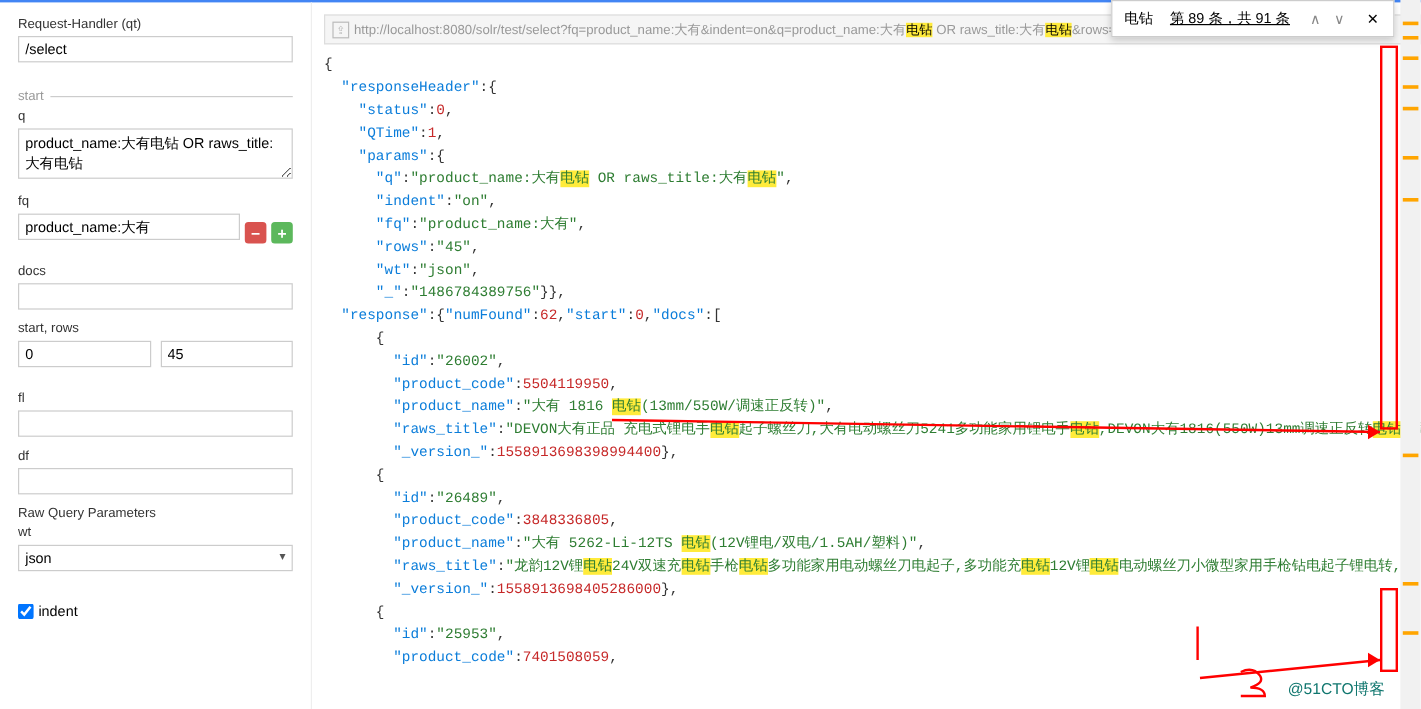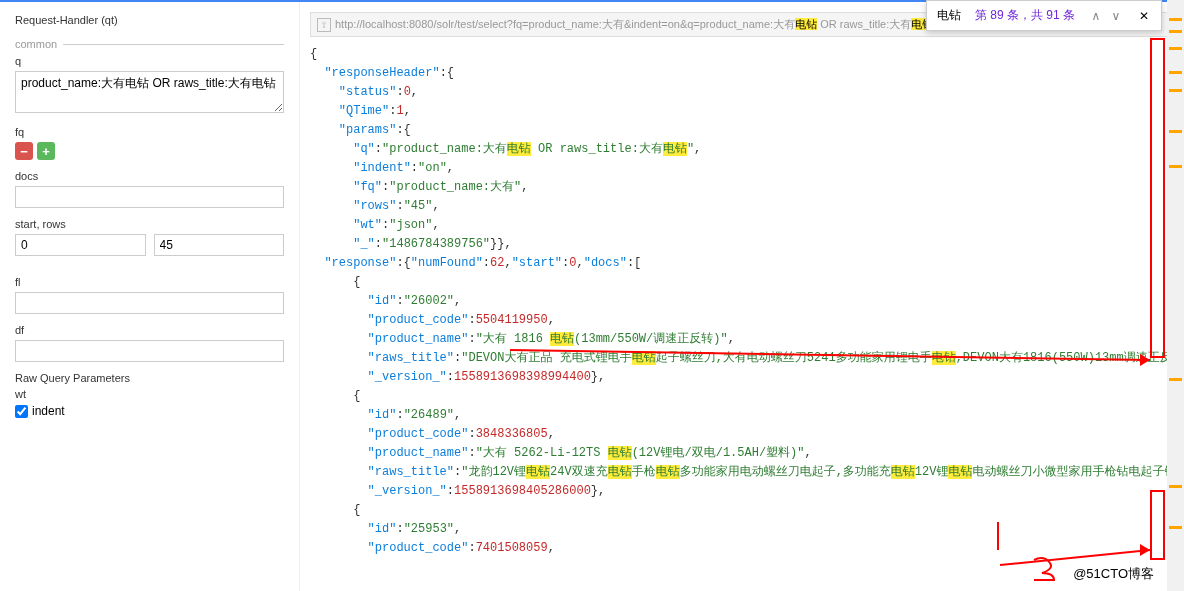--- a/index.html
+++ b/index.html
@@ -1,48 +1,48 @@
 <!DOCTYPE html>
 <html><head>
 <meta charset="utf-8">
 <style>
 * { box-sizing: border-box; margin: 0; padding: 0; }
 body { font-family: Arial, sans-serif; font-size: 12px; background: #fff; width: 1184px; height: 591px; position: relative; overflow: hidden; }
 .outer { border-top: 2px solid #4285f4; display: flex; height: 591px; position: relative; }
-.sidebar { width: 300px; padding: 12px 15px; border-right: 1px solid #eee; }
+.sidebar { width: 260px; padding: 12px 15px; border-right: 1px solid #eee; }
 .sidebar label.fl { display: block; color: #333; font-size: 11px; margin-bottom: 4px; }
 .sidebar input[type=text], .sidebar textarea, .sidebar select { width: 100%; border: 1px solid #ccc; padding: 3px 5px; font-size: 12px; background: #fff; margin-bottom: 10px; font-family: inherit; }
 .sidebar textarea { height: 42px; resize: vertical; }
 .fieldset-label { color: #999; font-size: 11px; margin: 6px 0 10px; border-bottom: 1px solid #ccc; position: relative; }
 .fieldset-label span { background: #fff; position: relative; top: 6px; padding-right: 6px; }
 .row2 { display: flex; gap: 8px; }
 .row2 input { flex: 1; }
 .fq-row { display: flex; align-items: center; gap: 4px; }
 .fq-row input { flex: 1; margin-bottom: 0; }
 .btn-sq { width: 18px; height: 18px; border-radius: 3px; color: #fff; display: inline-flex; align-items: center; justify-content: center; font-weight: bold; font-size: 13px; line-height: 1; cursor: pointer; }
 .btn-red { background: #d9534f; }
 .btn-green { background: #5cb85c; }
 .spacer-fq { height: 10px; }
-.checkbox-row { display: flex; align-items: flex-end; gap: 4px; margin-top: 4px; }
+.checkbox-row { display: flex; align-items: flex-end; gap: 4px; margin-top: 16px; }
 
 .main { flex: 1; padding: 10px 0 10px 10px; position: relative; overflow: hidden; }
 .urlbar { background: #f5f5f5; border: 1px solid #ddd; padding: 4px 6px; font-size: 11px; color: #999; white-space: nowrap; overflow: hidden; display: flex; align-items: center; gap: 4px; }
 .urlbar .url-text { color: #999; }
 .urlbar .hl { background: #ffeb3b; color: #000; }
 .url-icon { width: 14px; height: 14px; border: 1px solid #bbb; font-size: 9px; display: inline-flex; align-items: center; justify-content: center; color: #bbb; }
 
 .json { font-family: "Courier New", monospace; font-size: 12px; line-height: 19px; padding: 8px 0; white-space: pre; }
 .json .k { color: #0b7dda; }
 .json .s { color: #2e7d32; }
 .json .n { color: #c62828; }
 .json .p { color: #333; }
 .json .hl { background: #ffeb3b; }
 
 .findbar { position: absolute; top: 0; right: 22px; background: #fff; border: 1px solid #ccc; box-shadow: 0 2px 6px rgba(0,0,0,.2); padding: 6px 10px; display: flex; align-items: center; gap: 14px; font-size: 12px; z-index: 20; }
-.findbar .count { color: #6d28d9; }
+.findbar .count { color: #000000; text-decoration: underline; }
 .findbar .nav { display: flex; gap: 6px; color: #888; }
 .findbar .navbtn { cursor: pointer; width: 14px; text-align: center; }
 
 .rscroll { position: absolute; right: 0; top: 0; width: 17px; height: 100%; background: #f1f1f1; }
 .rscroll .marks { position: absolute; top: 0; right: 0; width: 17px; height: 100%; }
 .rscroll .mark { position: absolute; left: 2px; right: 2px; height: 3px; background: #ffa500; }
 
 .red-box { position: absolute; border: 2px solid red; pointer-events: none; }
 .arrow { position: absolute; pointer-events: none; }
 .arrow svg { overflow: visible; }
@@ -62,28 +62,30 @@
   <div class="nav">
     <span class="navbtn">∧</span>
     <span class="navbtn">∨</span>
   </div>
   <span class="navbtn">✕</span>
 </div>
 
 <div class="outer">
   <div class="sidebar">
     <label class="fl">Request-Handler (qt)</label>
+    <input type="text" value="/select" style="">
 
-    <div class="fieldset-label"><span>common</span></div>
+    <div class="fieldset-label"><span>start</span></div>
 
     <label class="fl">q</label>
     <textarea style="">product_name:大有电钻 OR raws_title:大有电钻</textarea>
 
     <label class="fl">fq</label>
     <div class="fq-row">
+      <input type="text" value="product_name:大有" style="">
       <span class="btn-sq btn-red">−</span>
       <span class="btn-sq btn-green">+</span>
     </div>
     <div class="spacer-fq"></div>
 
     <label class="fl">docs</label>
     <input type="text" value="" style="">
 
     <label class="fl">start, rows</label>
     <div class="row2">
@@ -94,20 +96,25 @@
 
     <label class="fl">fl</label>
     <input type="text" value="" style="">
 
     <label class="fl">df</label>
     <input type="text" value="" style="">
 
     <label class="fl">Raw Query Parameters</label>
 
     <label class="fl">wt</label>
+    <div class="select-wrap">
+      <select>
+        <option>json</option>
+      </select>
+    </div>
 
     <div class="checkbox-row">
       <input type="checkbox" checked="" style="">
       <span>indent</span>
     </div>
   </div>
 
   <div class="main">
     <div class="urlbar">
       <span class="url-icon">⇪</span>
@@ -179,13 +186,13 @@
   <svg width="20" height="40">
       <path d="M8 2 L8 30" stroke="red" stroke-width="2" fill="none"></path>
     </svg>
 </div>
 <div class="arrow" style="left:1032px; top:555px;">
   <svg width="30" height="30">
       <path d="M2 5 Q12 0 18 8 Q22 14 10 18 Q22 18 22 25 L2 25" stroke="red" stroke-width="2" fill="none"></path>
     </svg>
 </div>
 
-<div style="position:absolute; right:30px; bottom:8px; color:#000000; font-size:13px;">@51CTO博客</div>
+<div style="position:absolute; right:30px; bottom:8px; color:#0f766e; font-size:13px;">@51CTO博客</div>
 
 </body></html>

